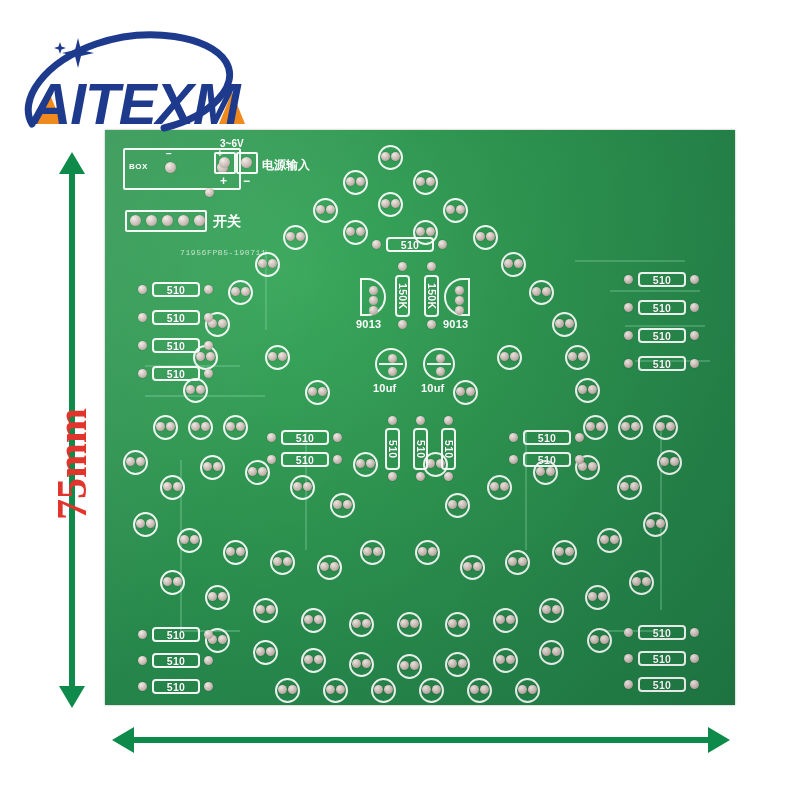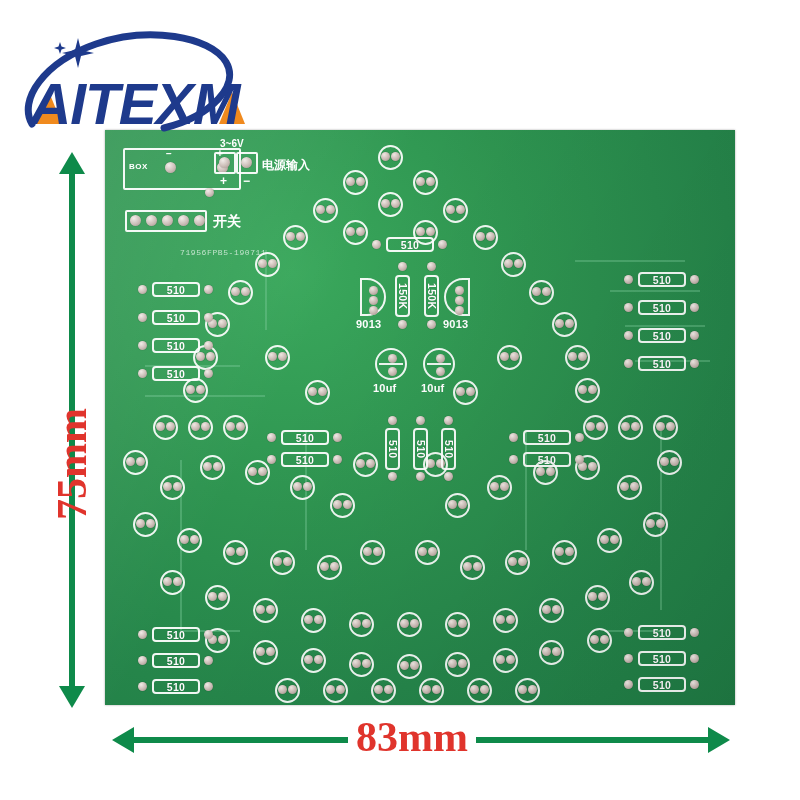--- a/index.html
+++ b/index.html
@@ -404,15 +404,14 @@
   </div>
 
   <div class="dimline" style="left:69px;top:170px;width:6px;height:520px;"></div>
   <div class="arrowhead ah-up" style="left:59px;top:152px;"></div>
   <div class="arrowhead ah-down" style="left:59px;top:686px;"></div>
   <div class="dimtext" id="dim-v-text" style="left:48px;top:520px;">75mm</div>
 
   <div class="dimline" style="left:130px;top:737px;width:580px;height:6px;"></div>
   <div class="arrowhead ah-left" style="left:112px;top:727px;"></div>
   <div class="arrowhead ah-right" style="left:708px;top:727px;"></div>
-  <div class="dimtext" style="left:348px;top:713px;background:#fff;padding:0 8px;">83mm</div>
 
 </div>
 
 </body></html>

